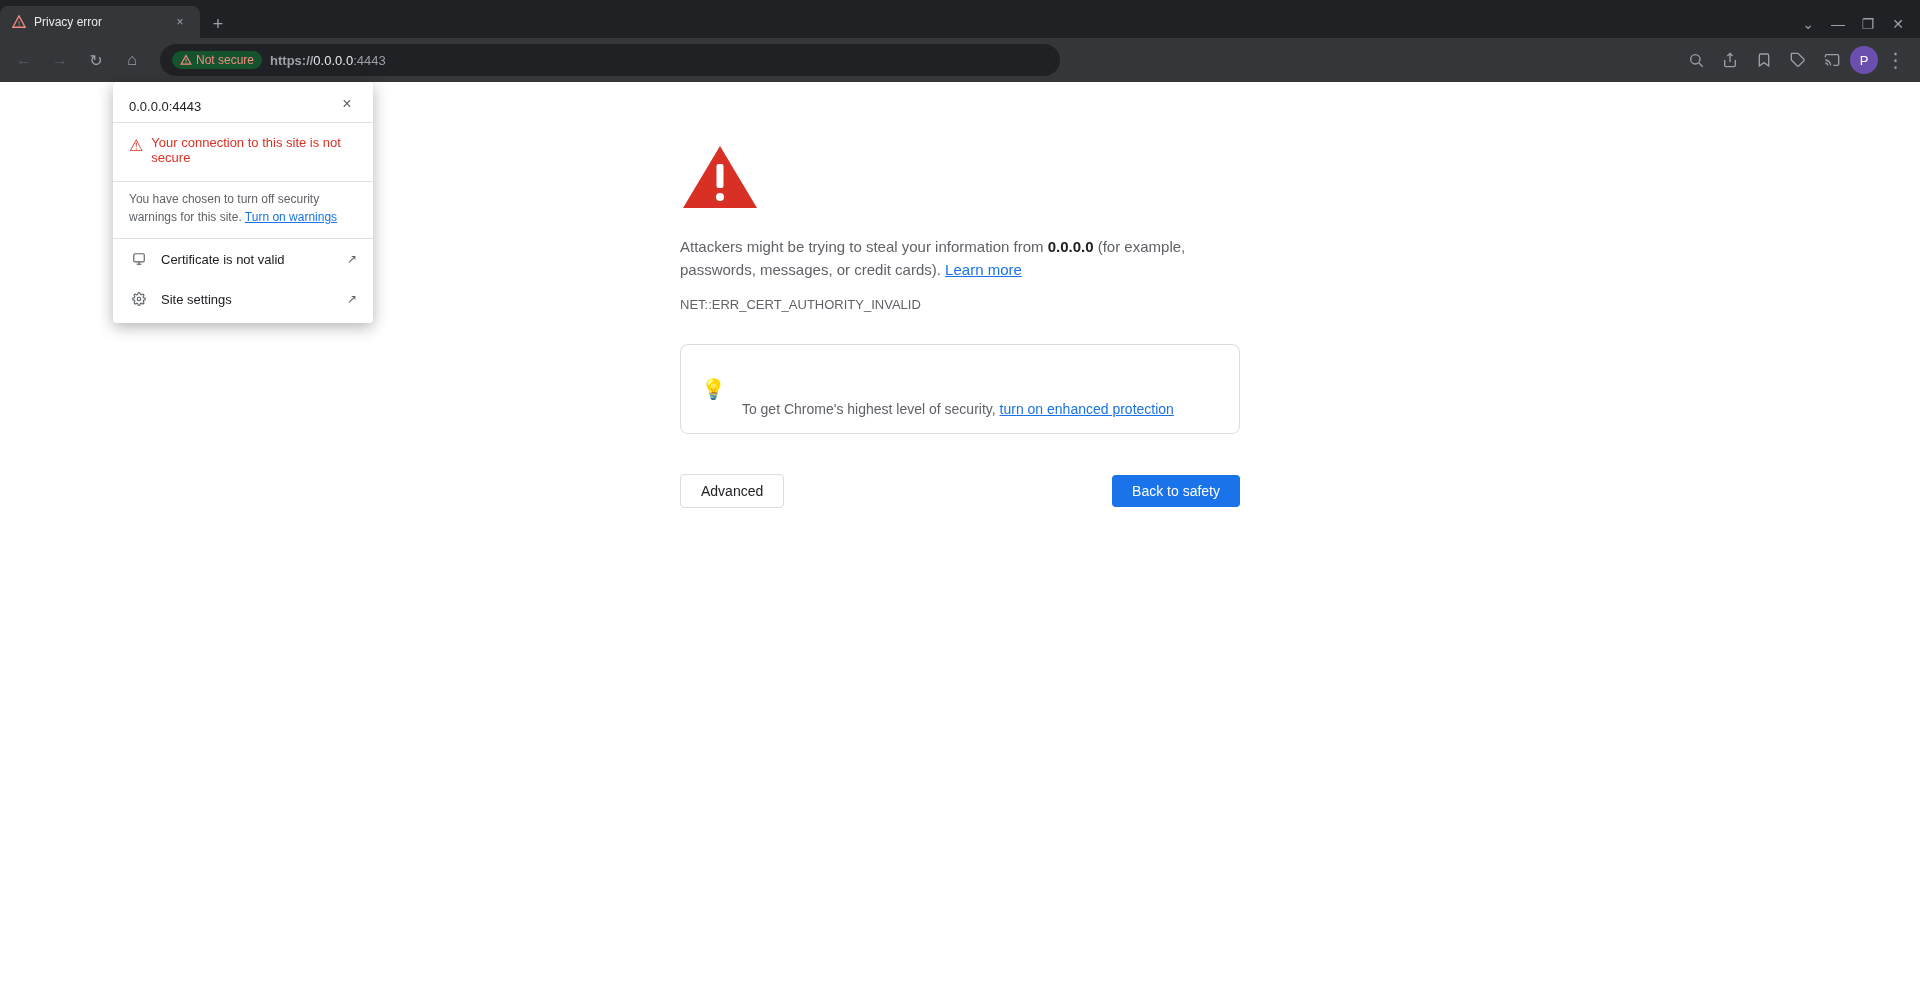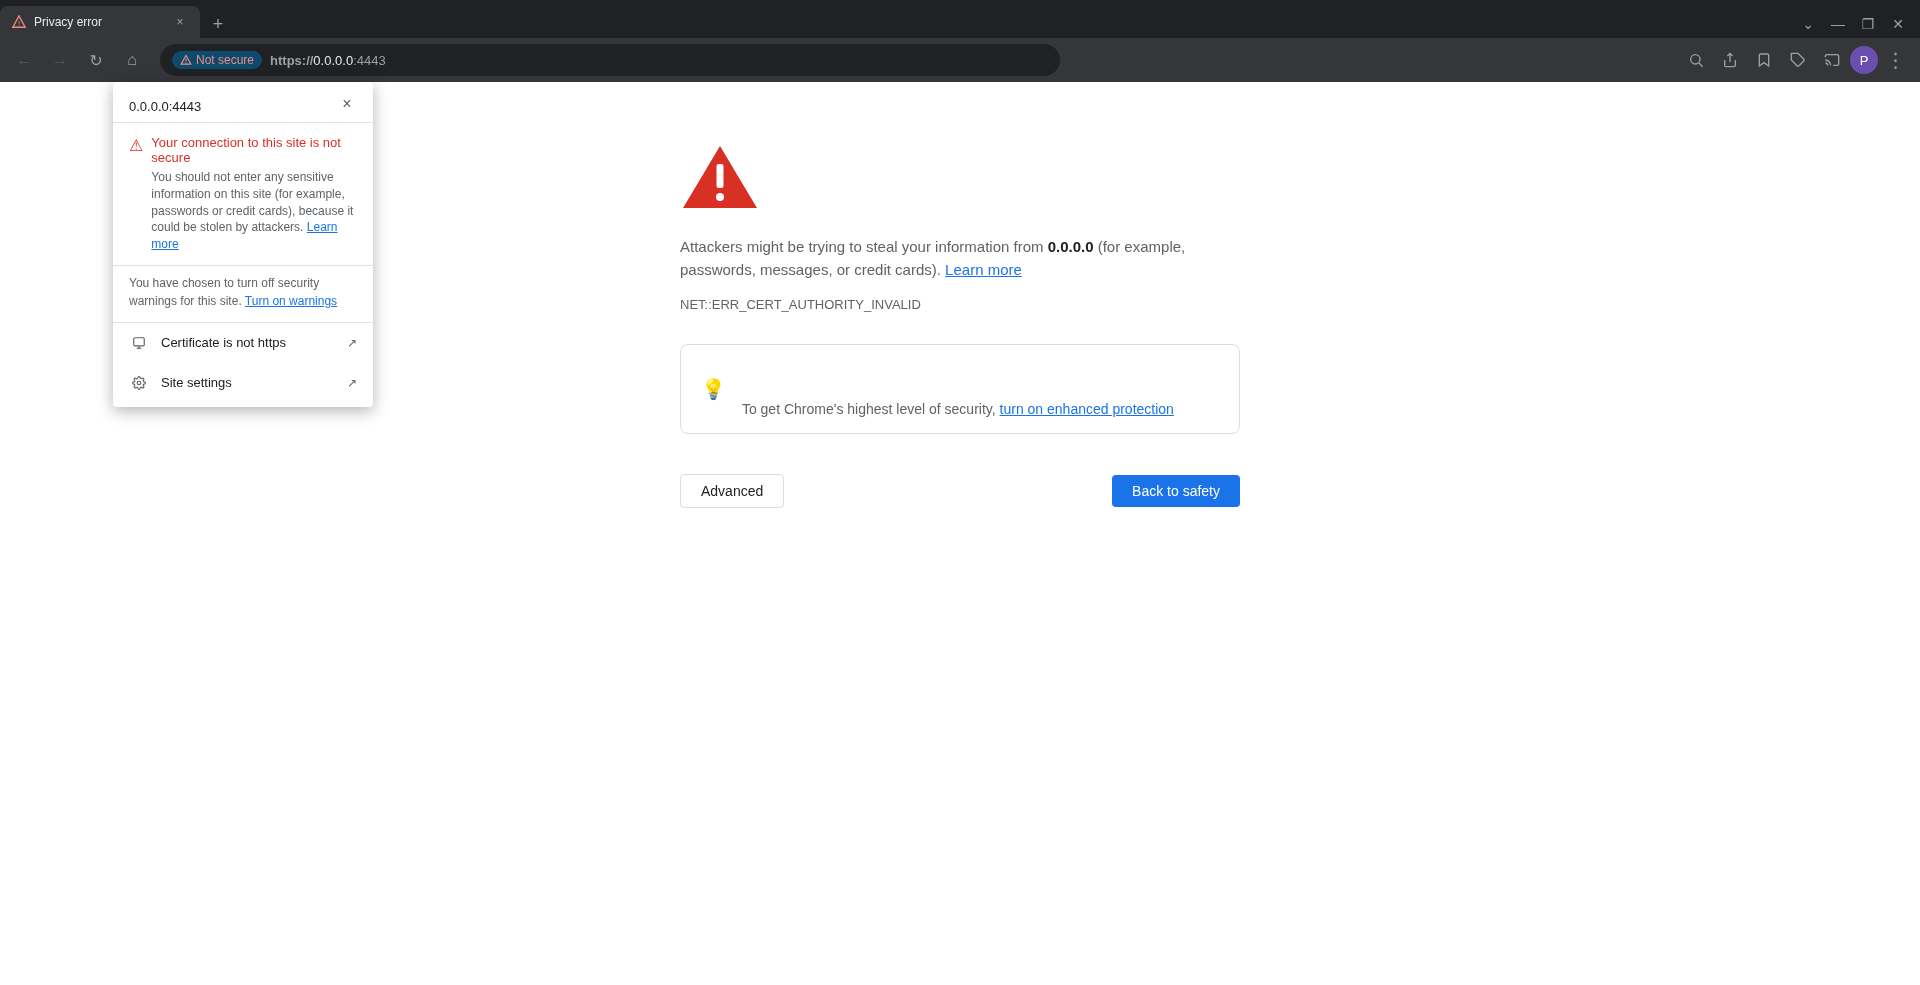--- a/index.html
+++ b/index.html
@@ -118,21 +118,21 @@
       height: 32px;
       padding: 0 12px;
       gap: 8px;
       max-width: 900px;
       margin: 0 8px;
     }
     .security-badge {
       display: flex;
       align-items: center;
       gap: 4px;
-      background: #0c4a6e;
+      background: #14532d;
       border-radius: 12px;
       padding: 2px 8px;
       cursor: pointer;
     }
     .security-badge-text {
       font-size: 12px;
       color: #f28b82;
     }
     .url-text {
       font-size: 13px;
@@ -483,44 +483,40 @@
     <div class="popup-header">
       <span class="popup-url">0.0.0.0:4443</span>
       <span class="popup-close">×</span>
     </div>
 
     <div class="popup-security-section">
       <div class="popup-security-row">
         <span class="popup-security-icon">⚠</span>
         <div>
           <div class="popup-security-title">Your connection to this site is not secure</div>
-          <div class="popup-security-desc">
-            <span>You should not enter any sensitive information on this site (for example, passwords or credit cards), because it could be stolen by attackers.</span>
-            <a>Learn more</a>
-          </div>
         </div>
       </div>
     </div>
 
     <div class="popup-warnings-section">
       <div class="popup-warnings-text">
         <span>You have chosen to turn off security warnings for this site.</span>
         <a>Turn on warnings</a>
       </div>
     </div>
 
     <div class="popup-menu-item">
       <div class="popup-menu-icon">
         <svg width="14" height="14" viewBox="0 0 24 24" fill="none" stroke="#5f6368" stroke-width="2">
           <rect x="3" y="3" width="18" height="14" rx="2"></rect>
             <line x1="8" y1="21" x2="16" y2="21"></line>
             <line x1="12" y1="17" x2="12" y2="21"></line>
         </svg>
       </div>
-      <span class="popup-menu-label">Certificate is not https</span>
+      <span class="popup-menu-label">Certificate is not valid</span>
       <span class="popup-menu-external">↗</span>
     </div>
 
 
     <div class="popup-menu-item">
       <div class="popup-menu-icon">
         <svg width="14" height="14" viewBox="0 0 24 24" fill="none" stroke="#5f6368" stroke-width="2">
           <circle cx="12" cy="12" r="3"></circle>
             <path d="M19.4 15a1.65 1.65 0 00.33 1.82l.06.06a2 2 0 010 2.83 2 2 0 01-2.83 0l-.06-.06a1.65 1.65 0 00-1.82-.33 1.65 1.65 0 00-1 1.51V21a2 2 0 01-4 0v-.09A1.65 1.65 0 009 19.4a1.65 1.65 0 00-1.82.33l-.06.06a2 2 0 01-2.83-2.83l.06-.06A1.65 1.65 0 004.68 15a1.65 1.65 0 00-1.51-1H3a2 2 0 010-4h.09A1.65 1.65 0 004.6 9a1.65 1.65 0 00-.33-1.82l-.06-.06a2 2 0 012.83-2.83l.06.06A1.65 1.65 0 009 4.68a1.65 1.65 0 001-1.51V3a2 2 0 014 0v.09a1.65 1.65 0 001 1.51 1.65 1.65 0 001.82-.33l.06-.06a2 2 0 012.83 2.83l-.06.06A1.65 1.65 0 0019.4 9a1.65 1.65 0 001.51 1H21a2 2 0 010 4h-.09a1.65 1.65 0 00-1.51 1z"></path>
         </svg>

